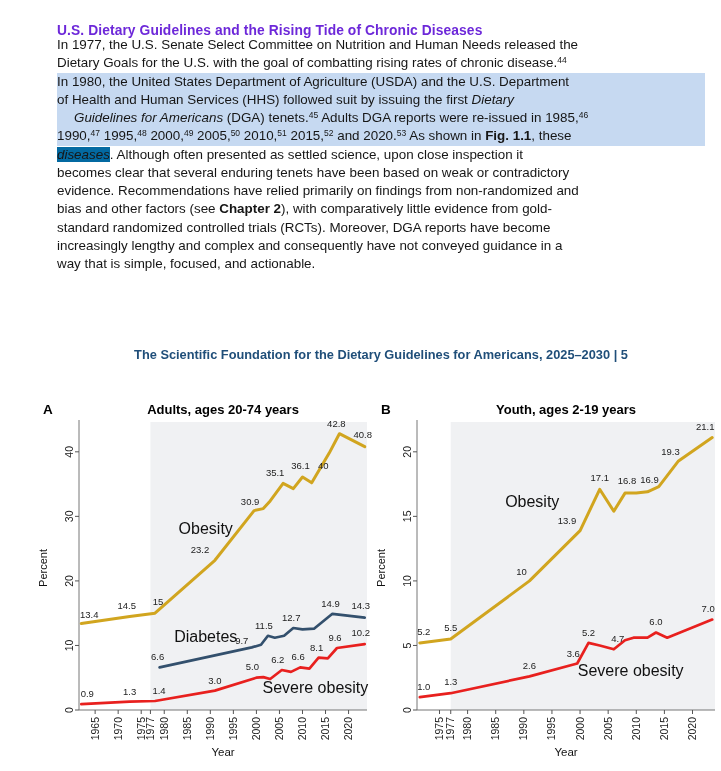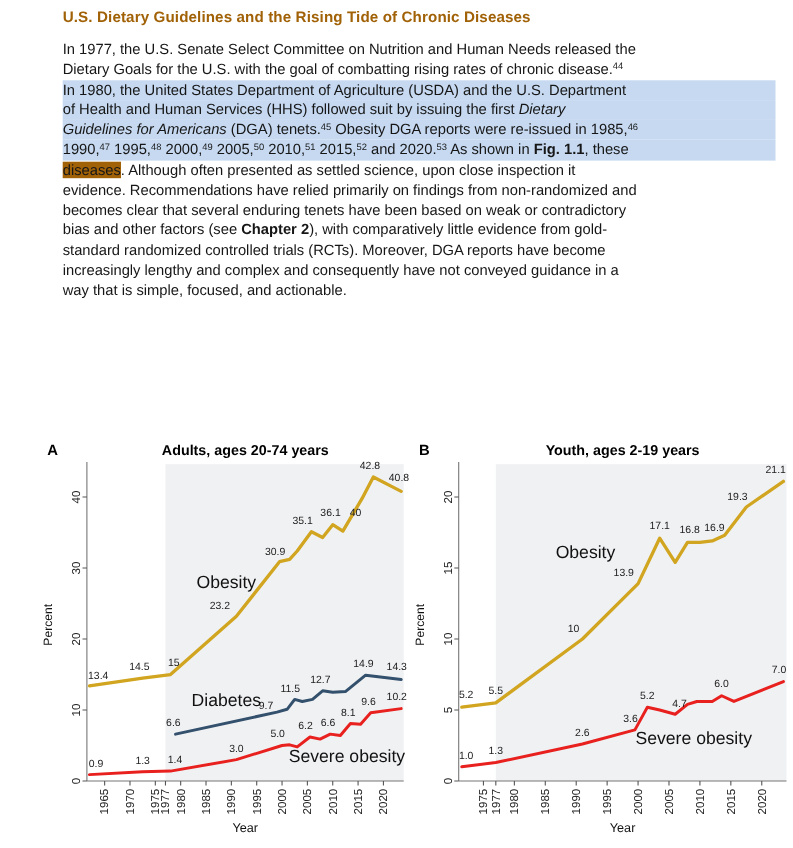--- a/index.html
+++ b/index.html
@@ -17,36 +17,37 @@
           font-size:12.8px;font-weight:bold;}
   .charts{position:absolute;left:0;top:398px;width:721px;height:373px;}
   #panelA{position:absolute;left:35px;top:0;}
   #panelB{position:absolute;left:373px;top:0;}
   svg text{font-family:"Liberation Sans",sans-serif;}
 </style>
 </head>
 <body>
 
 <div class="page">
-  <div class="heading" style="color: #a16207;">U.S. Dietary Guidelines and the Rising Tide of Chronic Diseases</div>
+  <div class="heading" style="color: #6d28d9; margin-top: 15px;">U.S. Dietary Guidelines and the Rising Tide of Chronic Diseases</div>
   <div class="para" id="paragraph" style="color: rgb(22, 22, 22);">
       <div class="pline"><span>In 1977, the U.S. Senate Select Committee on Nutrition and Human Needs released the</span></div>
       <div class="pline"><span>Dietary Goals for the U.S. with the goal of combatting rising rates of chronic disease.</span><span class="sup">44</span></div>
       <div class="pline hl" style="background: rgb(198, 217, 241);"><span>In 1980, the United States Department of Agriculture (USDA) and the U.S. Department</span></div>
       <div class="pline hl" style="background: rgb(198, 217, 241);"><span>of Health and Human Services (HHS) followed suit by issuing the first </span><span style="font-style: italic;">Dietary</span></div>
-      <div class="pline hl" style="background: rgb(198, 217, 241);"><span style="font-style: italic;">Guidelines for Americans</span><span> (DGA) tenets.</span><span class="sup">45</span><span> Obesity DGA reports were re-issued in 1985,</span><span class="sup">46</span></div>
+      <div class="pline hl" style="background: rgb(198, 217, 241);"><span style="font-style: italic; padding-left: 17px;">Guidelines for Americans</span><span> (DGA) tenets.</span><span class="sup">45</span><span> Adults DGA reports were re-issued in 1985,</span><span class="sup">46</span></div>
       <div class="pline hl" style="background: rgb(198, 217, 241);"><span>1990,</span><span class="sup">47</span><span> 1995,</span><span class="sup">48</span><span> 2000,</span><span class="sup">49</span><span> 2005,</span><span class="sup">50</span><span> 2010,</span><span class="sup">51</span><span> 2015,</span><span class="sup">52</span><span> and 2020.</span><span class="sup">53</span><span> As shown in </span><span style="font-weight: bold;">Fig. 1.1</span><span>, these</span></div>
-      <div class="pline"><span class="hlseg" style="background: #a16207;">diseases</span><span>. Although often presented as settled science, upon close inspection it</span></div>
+      <div class="pline"><span class="hlseg" style="background: #0369a1; font-style: italic;">diseases</span><span>. Although often presented as settled science, upon close inspection it</span></div>
+      <div class="pline"><span>becomes clear that several enduring tenets have been based on weak or contradictory</span></div>
       <div class="pline"><span>evidence. Recommendations have relied primarily on findings from non-randomized and</span></div>
-      <div class="pline"><span>becomes clear that several enduring tenets have been based on weak or contradictory</span></div>
       <div class="pline"><span>bias and other factors (see </span><span style="font-weight: bold; margin-top: 25px;">Chapter 2</span><span>), with comparatively little evidence from gold-</span></div>
       <div class="pline"><span>standard randomized controlled trials (RCTs). Moreover, DGA reports have become</span></div>
       <div class="pline"><span>increasingly lengthy and complex and consequently have not conveyed guidance in a</span></div>
       <div class="pline"><span>way that is simple, focused, and actionable.</span></div>
     </div>
+  <div class="footer" style="color: rgb(31, 78, 121);">The Scientific Foundation for the Dietary Guidelines for Americans, 2025–2030  |  5</div>
   <div class="charts">
     <svg id="panelA" width="338" height="373">
         <rect x="115.424" y="24" width="216.576" height="288" fill="#F0F1F3"></rect>
         <line x1="44" y1="22" x2="44" y2="312" stroke="#777777" stroke-width="1"></line>
         <line x1="44" y1="312" x2="332" y2="312" stroke="#777777" stroke-width="1"></line>
         <line x1="40" y1="312" x2="44" y2="312" stroke="#555" stroke-width="1"></line>
         <text x="35" y="315" text-anchor="middle" font-size="10.5" fill="#222" transform="rotate(-90 35 312)">0</text>
         <line x1="40" y1="247.45454545454544" x2="44" y2="247.45454545454544" stroke="#555" stroke-width="1"></line>
         <text x="35" y="250.45454545454544" text-anchor="middle" font-size="10.5" fill="#222" transform="rotate(-90 35 247.45454545454544)">10</text>
         <line x1="40" y1="182.9090909090909" x2="44" y2="182.9090909090909" stroke="#555" stroke-width="1"></line>

